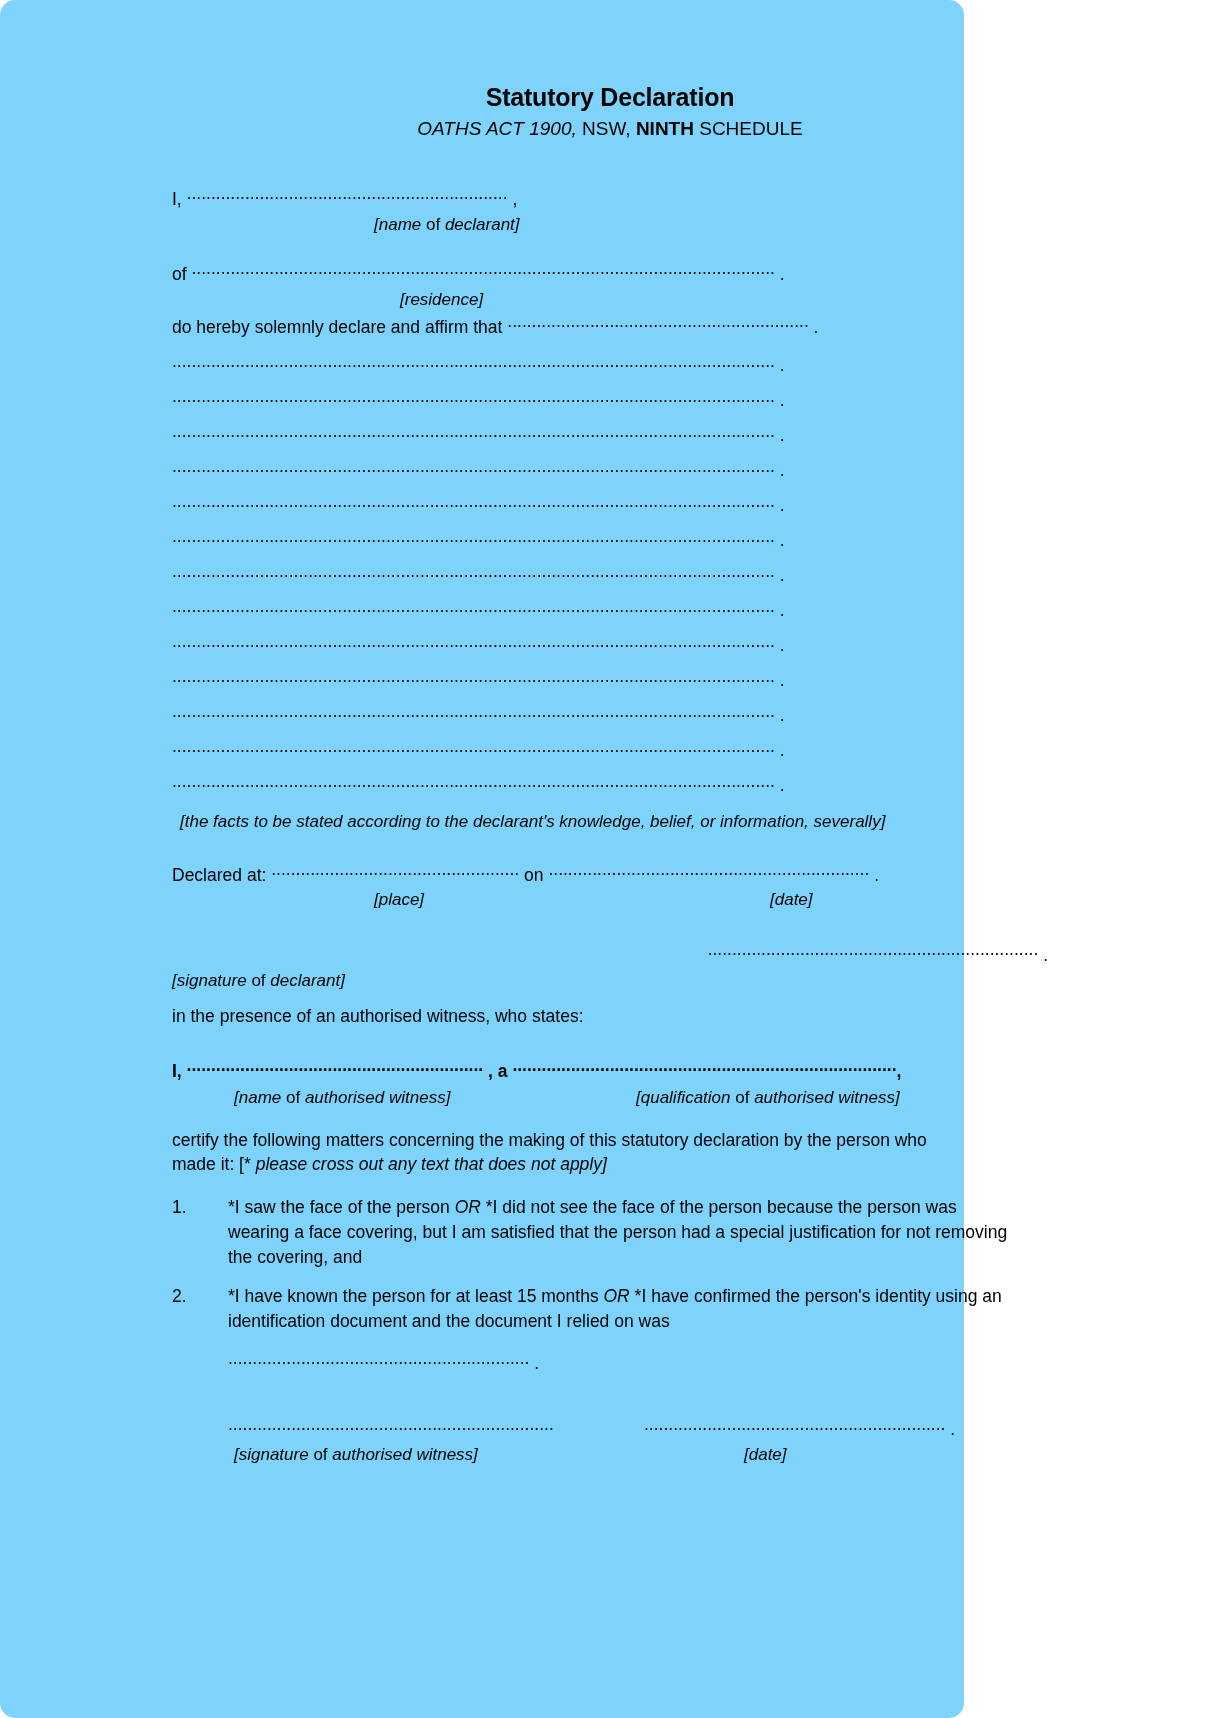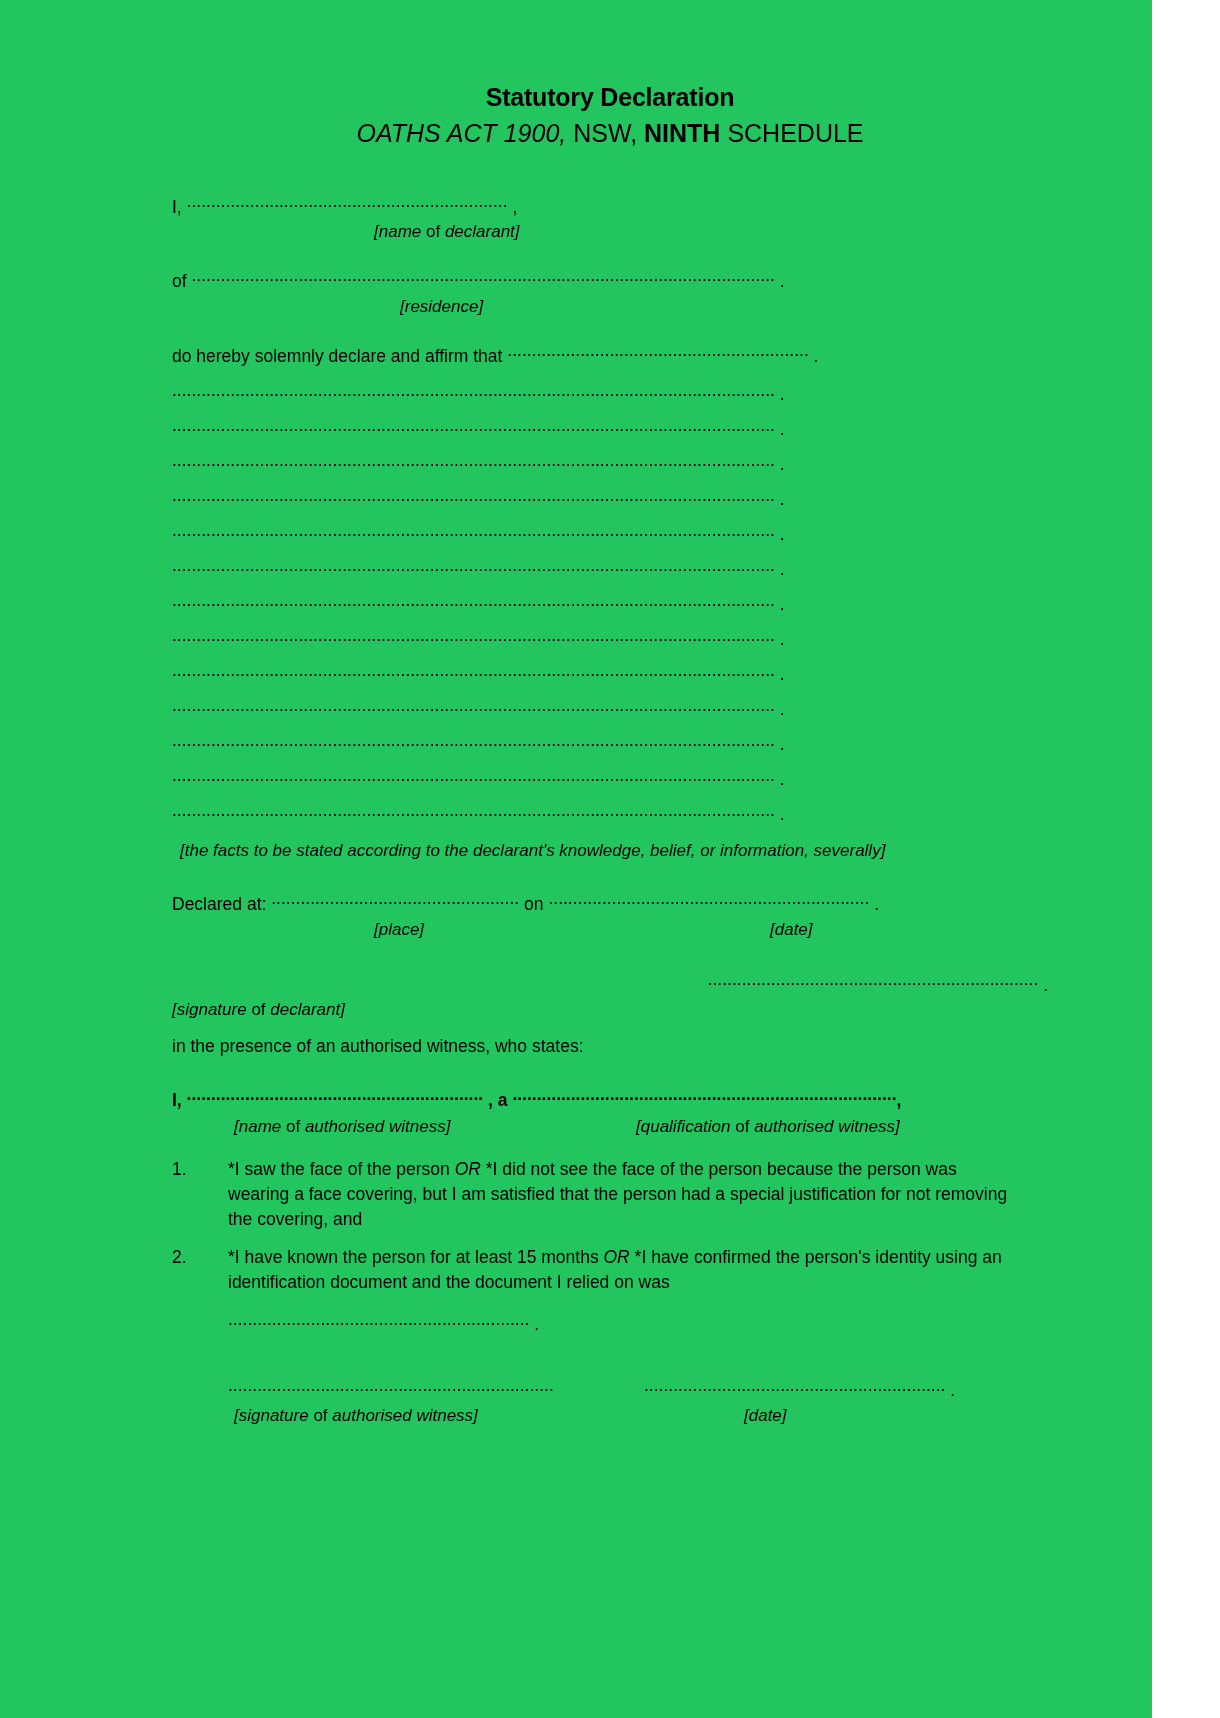--- a/index.html
+++ b/index.html
@@ -12,44 +12,45 @@
     height: 1718px;
     font-family: "Liberation Sans", sans-serif;
     color: #000000;
     position: relative;
     overflow: hidden;
   }
 
   .page {
     position: absolute;
     left: 0; top: 0;
-    width: 1152px;
+    width: 964px;
     height: 1718px;
-    background: #22c55e;
+    background: #7dd3fc;
+    border-radius: 15px;
   }
 
   .content {
     position: absolute;
     left: 172px;
     top: 84px;
     width: 876px;
   }
 
   
   .title {
     text-align: center;
     font-size: 25px;
     font-weight: bold;
     letter-spacing: -0.2px;
     line-height: 1.1;
     margin: 0 0 6px 0;
   }
   .subtitle {
     text-align: center;
-    font-size: 25px;
+    font-size: 19px;
     line-height: 1.2;
     margin: 0 0 42px 0;
     white-space: nowrap;
   }
   .subtitle .ital { font-style: italic; }
   .subtitle .bold { font-weight: bold; }
 
   
   .ln {
     font-size: 17.5px;
@@ -85,21 +86,21 @@
   }
 
   
   .row-name {
     position: relative;
     margin-top: 2px;
   }
   .cap-name   { margin: 4px 0 0 202px; }
   .row-of     { margin-top: 22px; }
   .cap-res    { margin: 4px 0 0 228px; }
-  .row-hereby { margin-top: 22px; }
+  .row-hereby { }
 
   .body-lines { margin-top: 14px; }
 
   .cap-facts { margin: 4px 0 0 8px; }
 
   .p-solemn { margin-top: 28px; width: 760px; white-space: normal; }
 
   .row-declared { margin-top: 26px; }
   .cap-place-date {
     position: relative;
@@ -238,20 +239,23 @@
 
     <div class="row-witness">
       <span>I,</span>
       <span class="dots">.............................................................</span><span> , a </span><span class="dots">...............................................................................</span><span>,</span>
     </div>
     <div class="cap-wit">
       <span class="caption cap-wit-name"><span>[name</span><span class="rom"> of </span><span>authorised witness]</span></span>
       <span class="caption cap-wit-qual"><span>[qualification</span><span class="rom"> of </span><span>authorised witness]</span></span>
     </div>
 
+    <div class="para p-certify">
+      <span>certify the following matters concerning the making of this statutory declaration by the person who made it: [* </span><span class="ital">please cross out any text that does not apply]</span>
+    </div>
 
     <div class="numlist">
 
       <div class="numitem">
         <span class="num">1.</span>
         <span>*I saw the face of the person </span><span class="ital">OR</span><span> *I did not see the face of the person because the person was wearing a face covering, but I am satisfied that the person had a special justification for not removing the covering, and</span>
       </div>
 
       <div class="numitem">
         <span class="num">2.</span>

